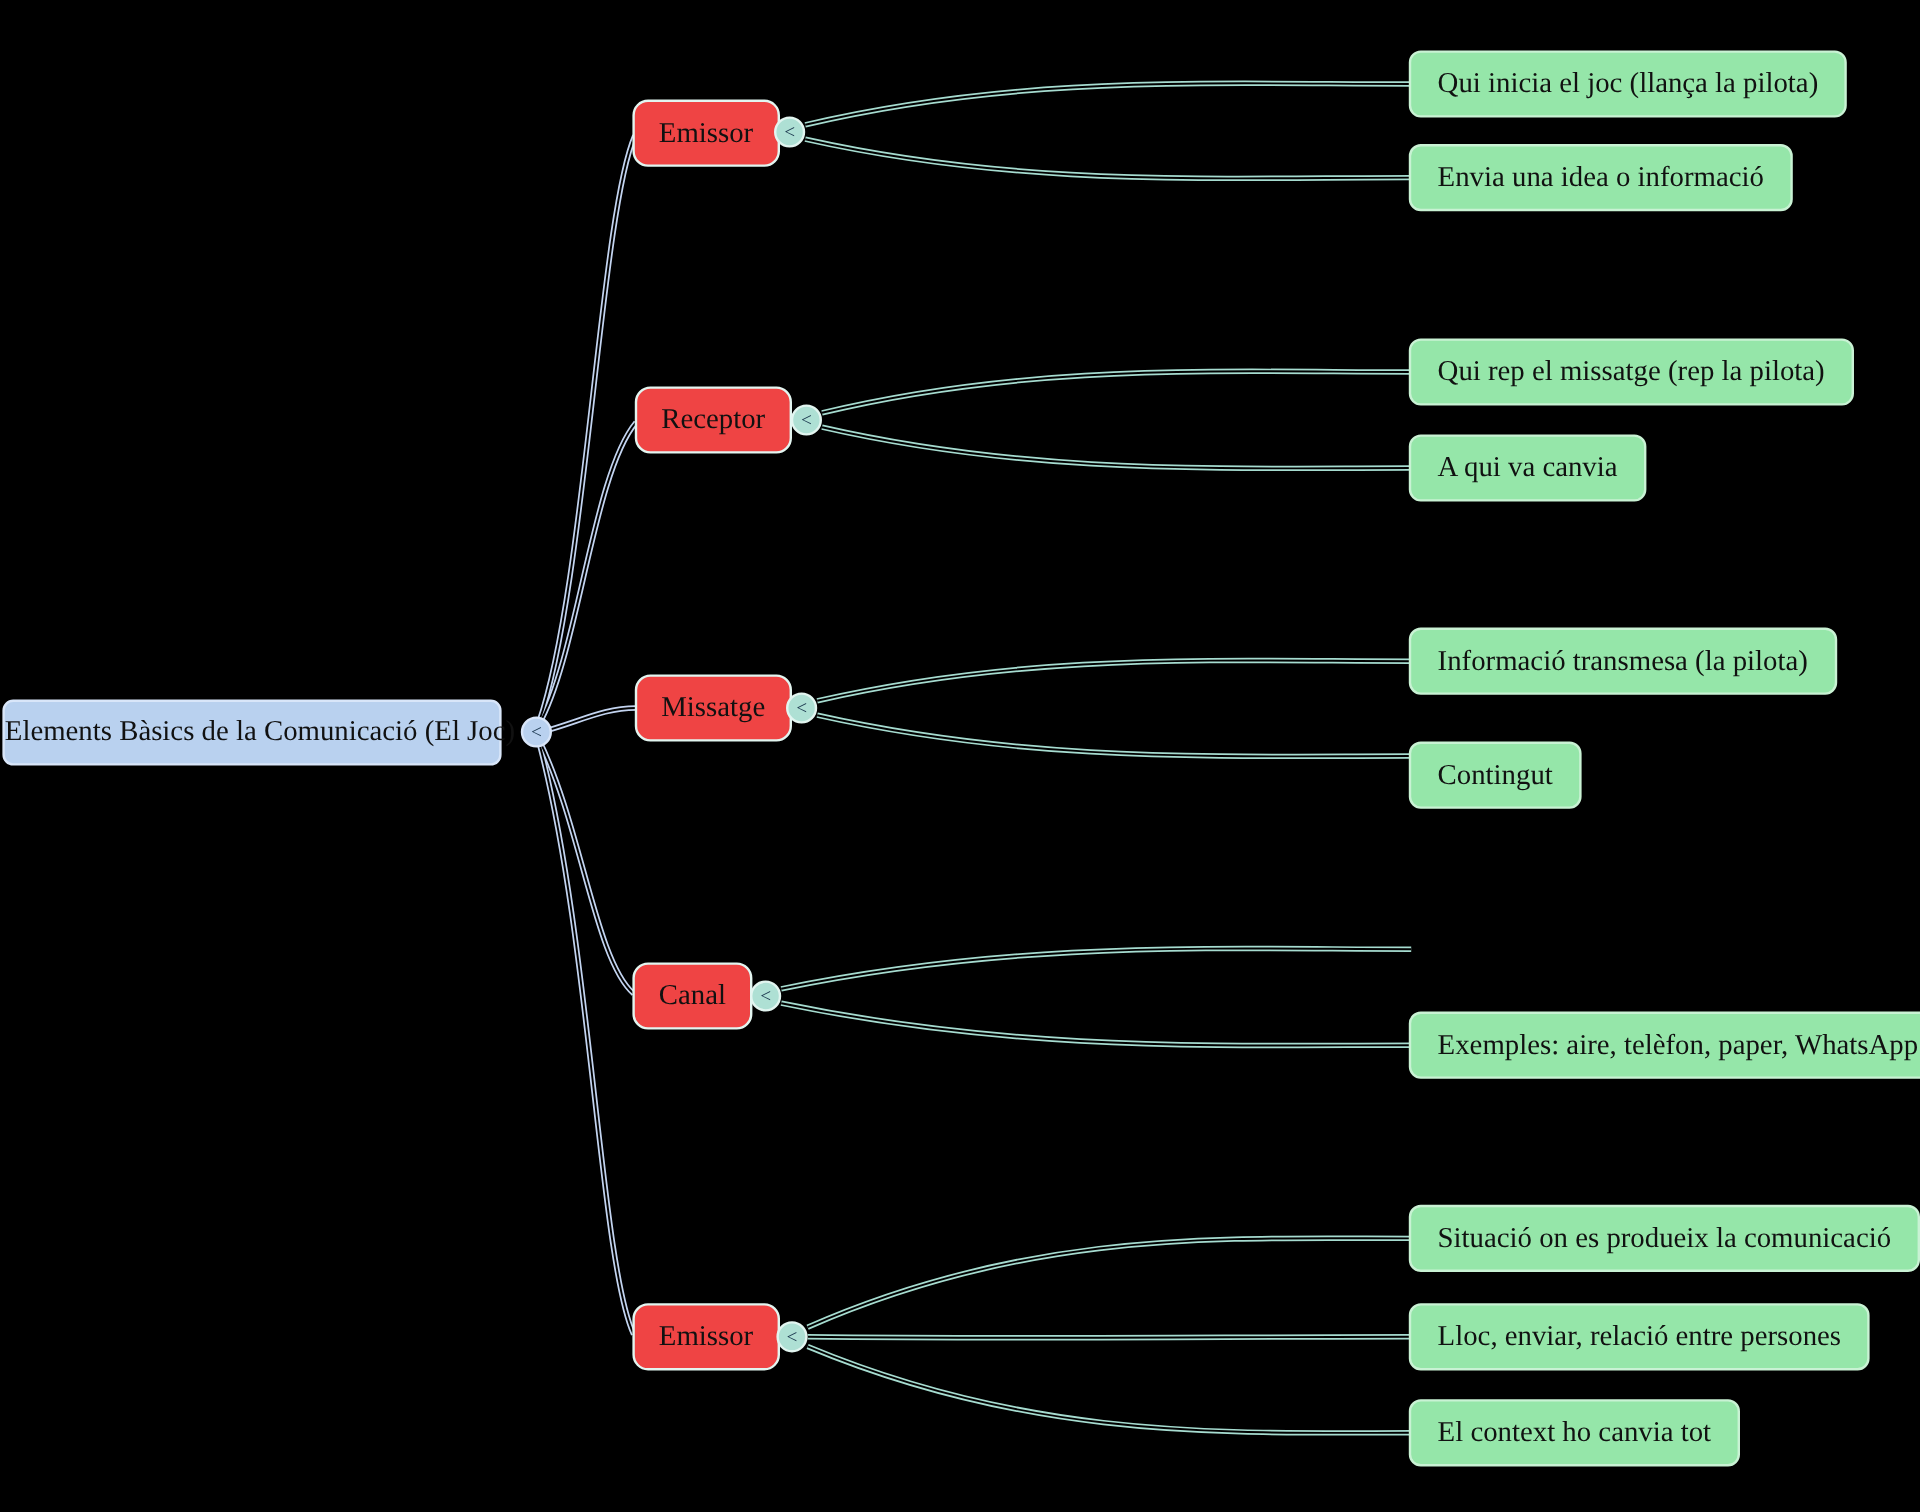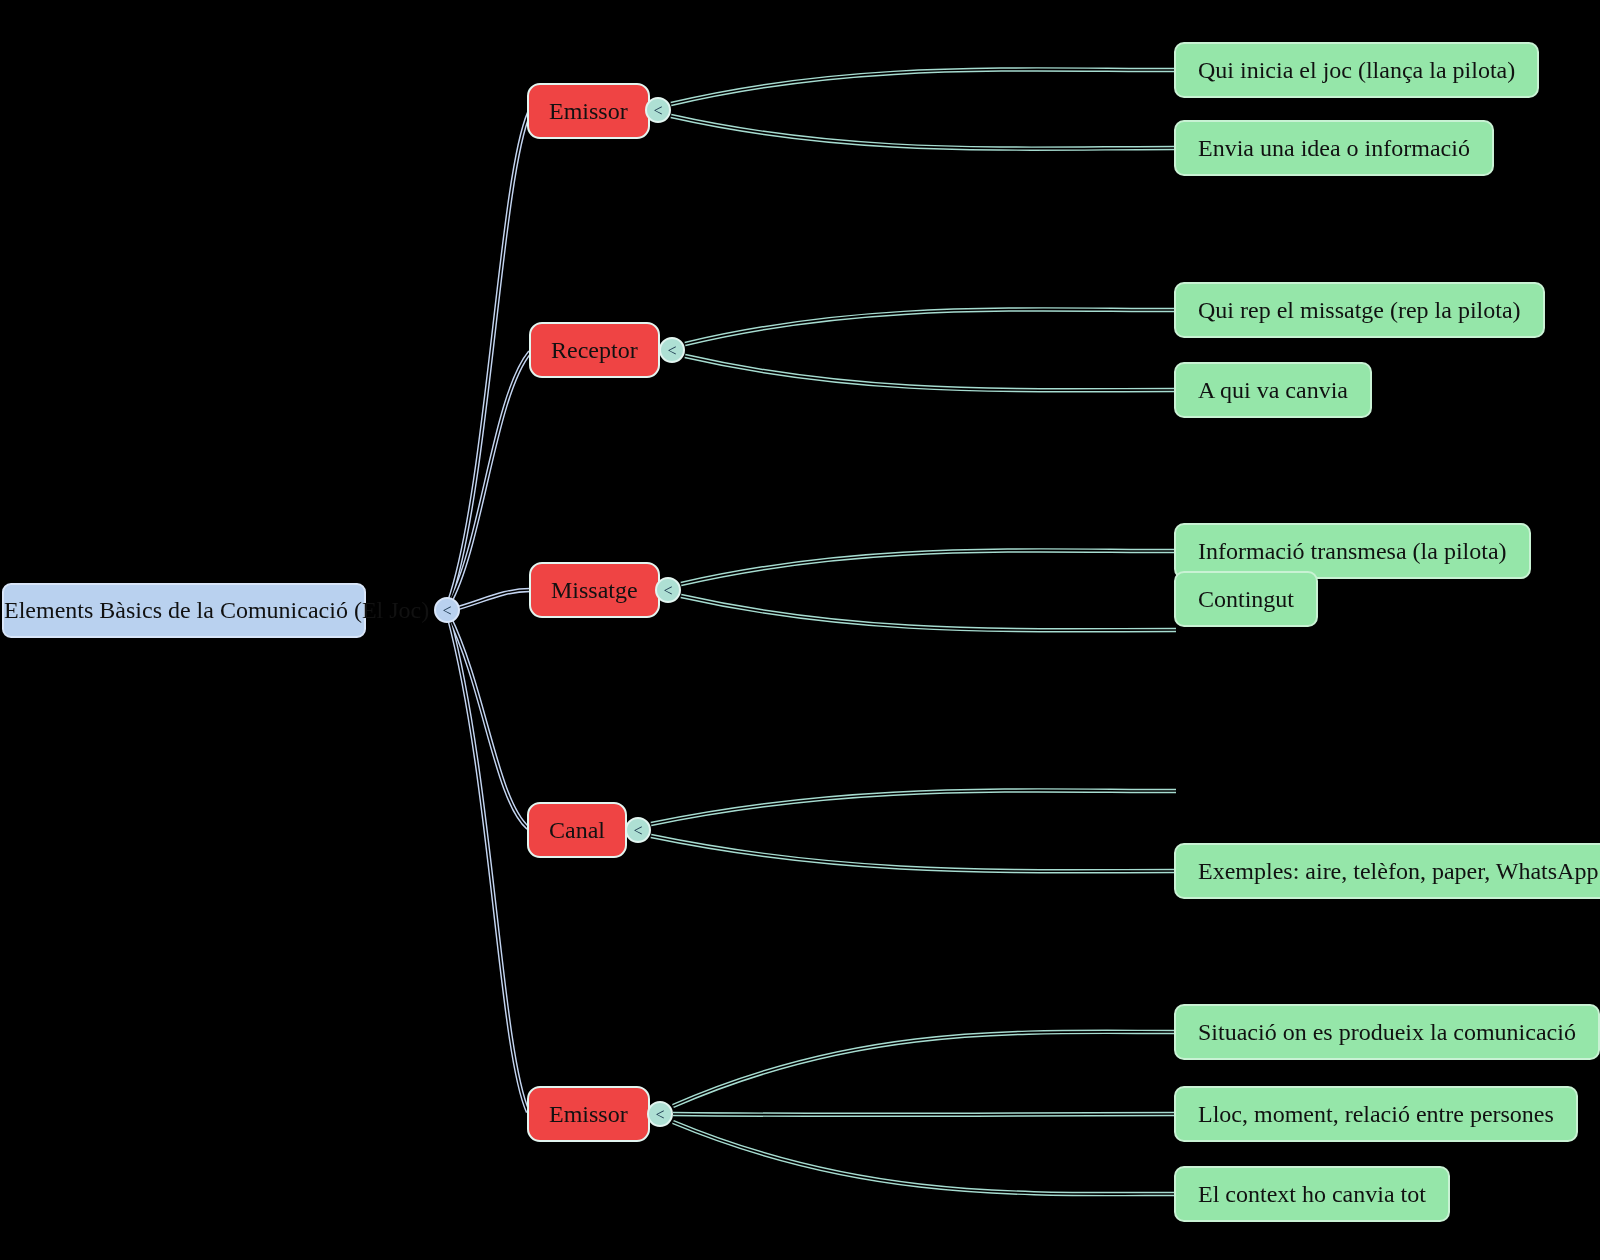--- a/index.html
+++ b/index.html
@@ -9,21 +9,21 @@
     position:relative;overflow:hidden;
     font-family:"Liberation Serif", serif;
   }
   .stage{position:absolute;left:0;top:0;width:1600px;height:1260px;}
   svg.edges{position:absolute;left:0;top:0;}
   .node{
     position:absolute;box-sizing:border-box;
     color:#111111;font-size:24px;white-space:nowrap;
   }
   .root-node{
-    width:364px;height:55px;
+    width:416px;height:55px;
     background:#b9d1ef;border:2px solid #d9e6f9;border-radius:9px;
     text-align:center;line-height:51px;
   }
   .branch-node{
     height:56px;background:#ef4444;border:2px solid #e2f5f0;
     border-radius:13px;padding:0 20px;line-height:52px;
   }
   .leaf-node{
     height:56px;background:#95e6a9;border:2px solid #c9f2d4;
     border-radius:10px;padding:0 22px;line-height:52px;
@@ -98,25 +98,25 @@
   <div class="node leaf-node" style="left:1174px;top:120px">Envia una idea o informació</div>
 
   <div class="node branch-node" style="left:529px;top:322px">Receptor</div>
   <div class="collapse-btn btn-branch" style="left:659px;top:337px">&lt;</div>
   <div class="node leaf-node" style="left:1174px;top:282px">Qui rep el missatge (rep la pilota)</div>
   <div class="node leaf-node" style="left:1174px;top:362px">A qui va canvia</div>
 
   <div class="node branch-node" style="left:529px;top:562px">Missatge</div>
   <div class="collapse-btn btn-branch" style="left:655px;top:577px">&lt;</div>
   <div class="node leaf-node" style="left:1174px;top:523px">Informació transmesa (la pilota)</div>
-  <div class="node leaf-node" style="left:1174px;top:571px">Contingut</div>
+  <div class="node leaf-node" style="left:1174px;top:618px">Contingut</div>
 
   <div class="node branch-node" style="left:527px;top:802px">Canal</div>
   <div class="collapse-btn btn-branch" style="left:625px;top:817px">&lt;</div>
   <div class="node leaf-node" style="left:1174px;top:843px">Exemples: aire, telèfon, paper, WhatsApp</div>
 
   <div class="node branch-node" style="left:527px;top:1086px">Emissor</div>
   <div class="collapse-btn btn-branch" style="left:647px;top:1101px">&lt;</div>
   <div class="node leaf-node" style="left:1174px;top:1004px">Situació on es produeix la comunicació</div>
-  <div class="node leaf-node" style="left:1174px;top:1086px">Lloc, moment, relació entre persones</div>
+  <div class="node leaf-node" style="left:1174px;top:1086px">Lloc, enviar, relació entre persones</div>
   <div class="node leaf-node" style="left:1174px;top:1166px">El context ho canvia tot</div>
 
 </div>
 
 </body></html>

